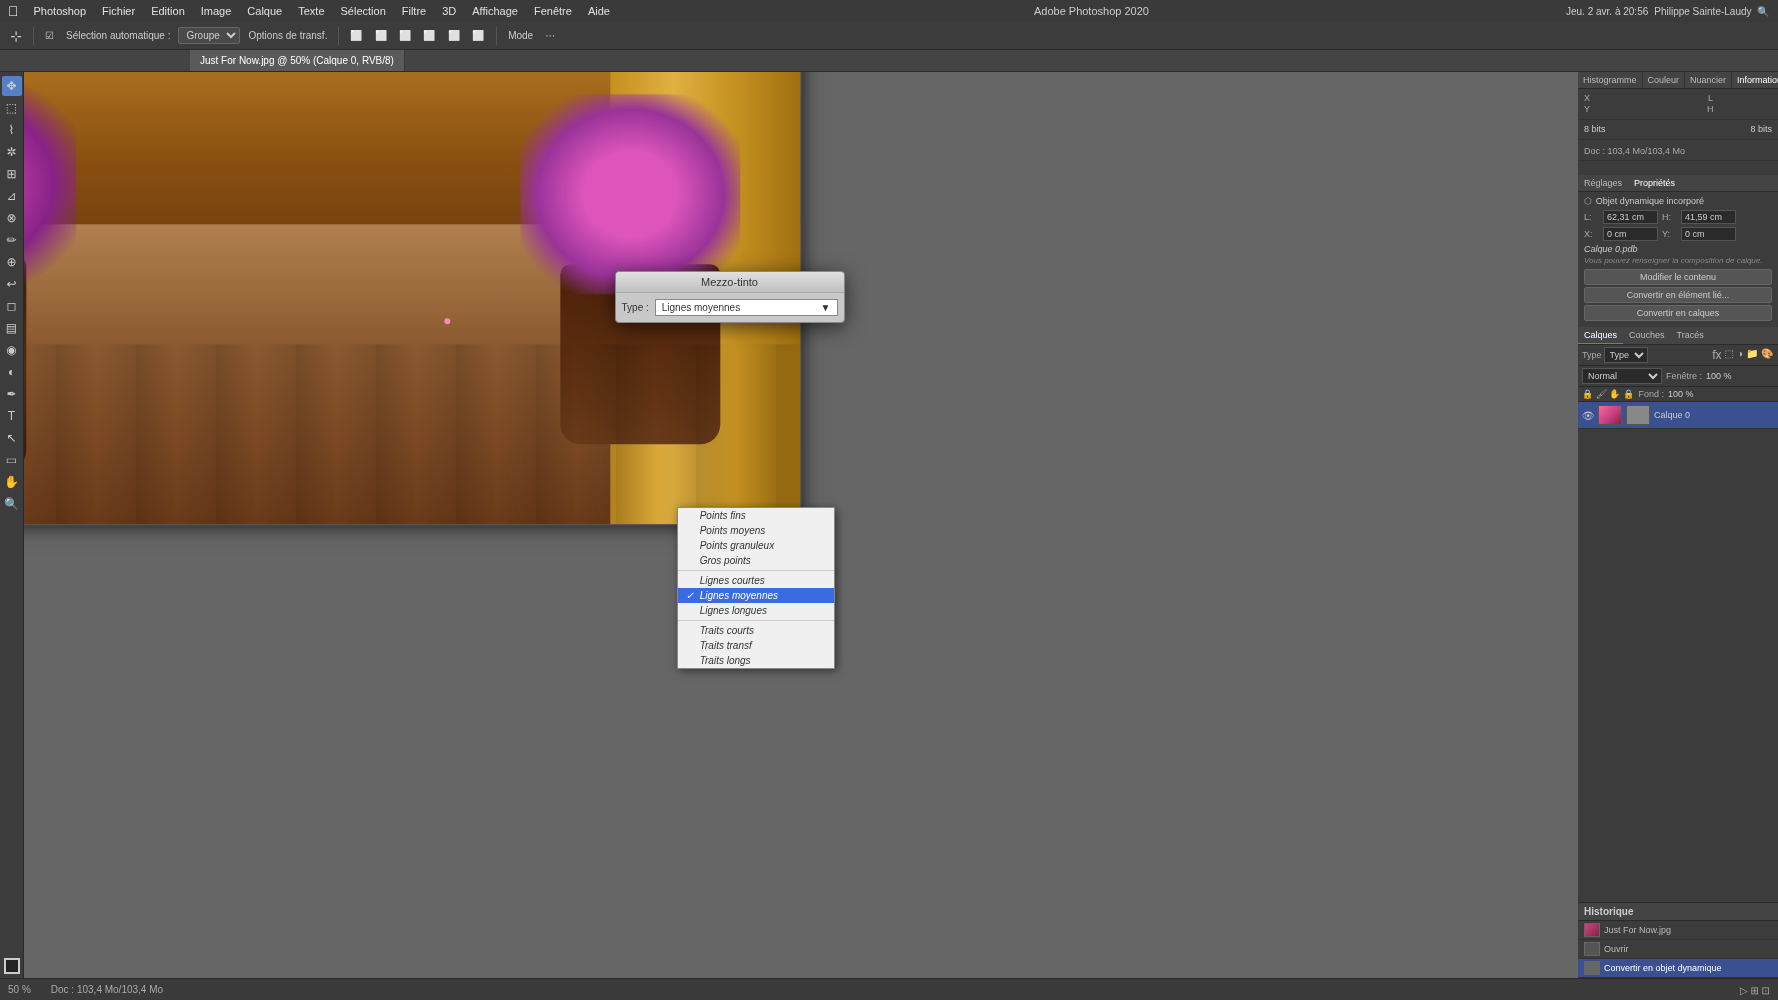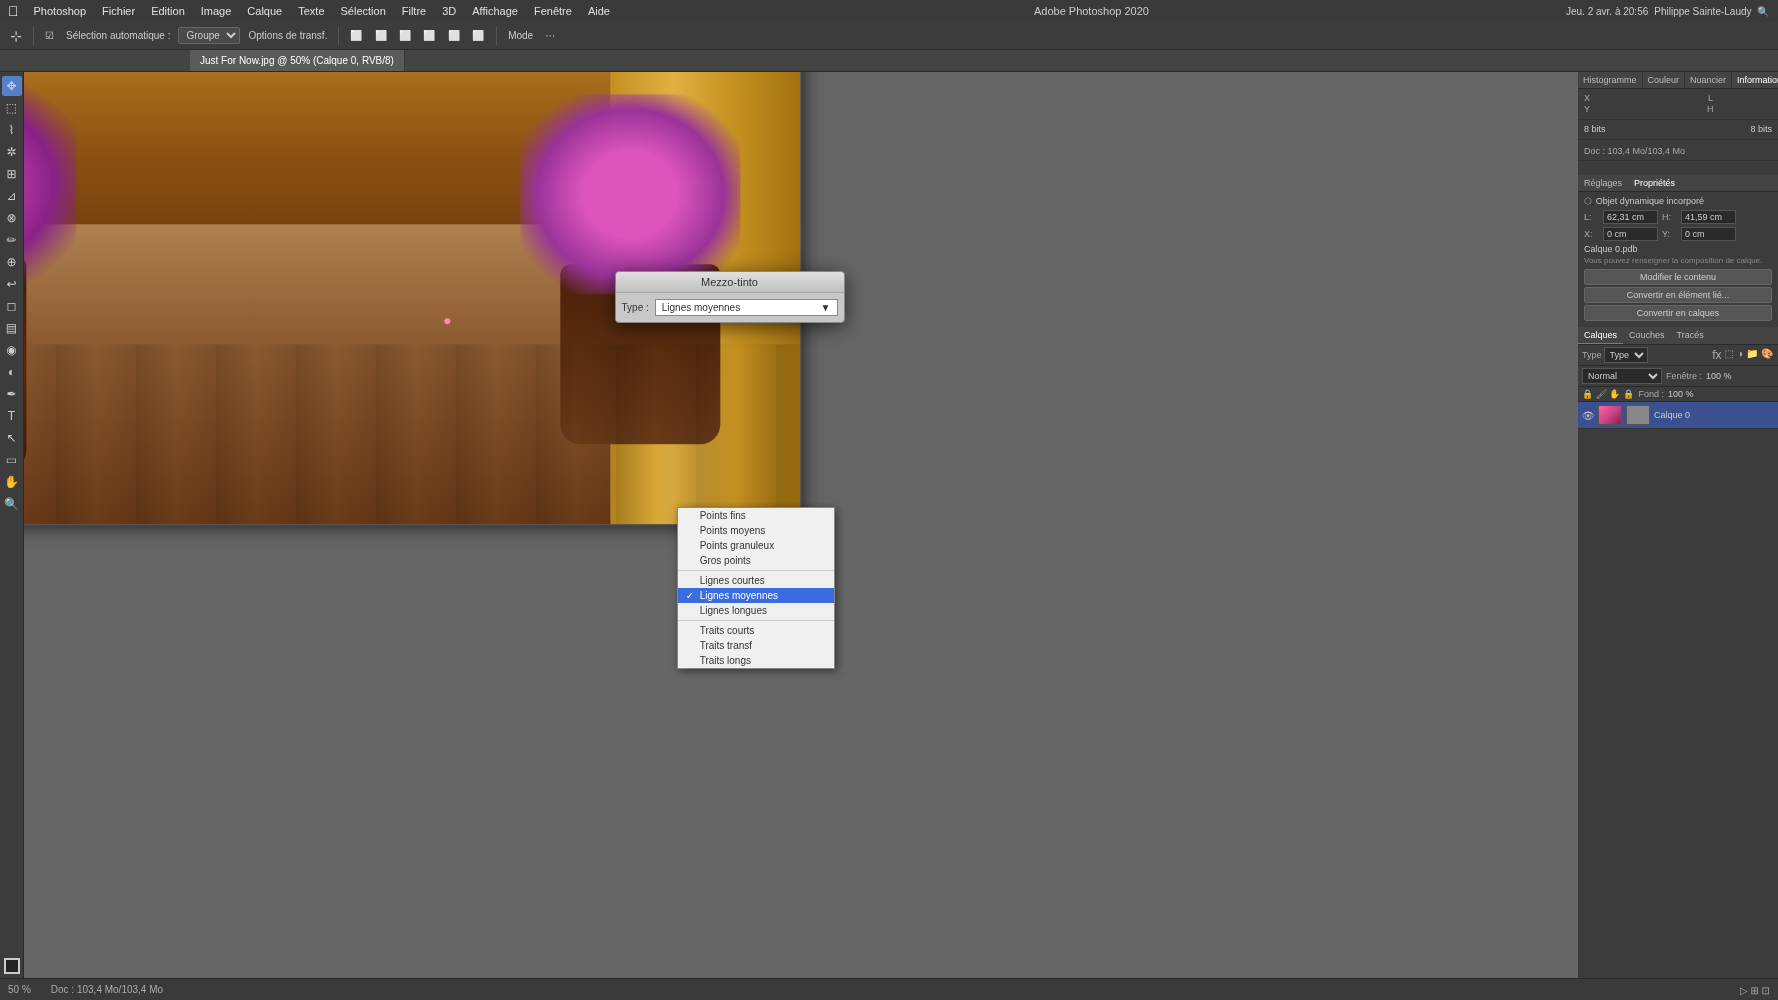--- a/index.html
+++ b/index.html
@@ -590,21 +590,21 @@
           <div style="display:flex;align-items:center;gap:6px;position:relative;">
             <span style="font-size:10px;color:#333;">Type :</span>
             <div style="flex:1;background:#fff;border:1px solid #888;padding:2px 6px;font-size:10px;color:#333;cursor:pointer;display:flex;align-items:center;justify-content:space-between;">
               <span>Lignes moyennes</span>
               <span>▼</span>
             </div>
           </div>
         </div>
       </div>
 
-      <div id="dropdown-list" style="position:absolute;top:48%;left:42%;width:158px;background:#f0f0f0;border:1px solid #888;box-shadow:2px 2px 8px rgba(0,0,0,0.5);z-index:1100;">
+      <div id="dropdown-list" style="position:absolute;top:48%;left:42%;width:158px;background:#f0f0f0;border:1px solid #888;box-shadow:2px 2px 8px rgba(0,0,0,0.5);z-index:1100;font-style:italic;">
         <div class="dropdown-item">
           <span class="check-mark">&nbsp;</span>
           <span>Points fins</span>
         </div>
         <div class="dropdown-item">
           <span class="check-mark">&nbsp;</span>
           <span>Points moyens</span>
         </div>
         <div class="dropdown-item">
           <span class="check-mark">&nbsp;</span>
@@ -692,21 +692,21 @@
         <span class="props-val">62,31 cm</span>
         <span class="props-label">H:</span>
         <span class="props-val">41,59 cm</span>
       </div>
       <div class="props-row">
         <span class="props-label">X:</span>
         <span class="props-val">0 cm</span>
         <span class="props-label">Y:</span>
         <span class="props-val">0 cm</span>
       </div>
-      <div style="margin-top:0;">
+      <div style="margin-top:0;font-style:italic;">
         <div style="font-size:9px;color:#ccc;margin-bottom:2px;">Calque 0.pdb</div>
         <div style="font-size:8px;color:#888;margin-bottom:4px;">Vous pouvez renseigner la composition de calque.</div>
       </div>
       <button class="prop-btn">Modifier le contenu</button>
       <button class="prop-btn">Convertir en élément lié...</button>
       <button class="prop-btn">Convertir en calques</button>
     </div>
 
     <div id="layers-panel" style="flex:1;display:flex;flex-direction:column;">
       <div id="layers-tabs">
@@ -742,20 +742,35 @@
       <div id="layers-list">
         <div class="layer-item active">
           <span class="layer-eye">👁</span>
           <div class="layer-thumb" style="background:linear-gradient(135deg,#ff6699,#cc4488,#882244);"></div>
           <div class="layer-thumb" style="background:#888;"></div>
           <span class="layer-name">Calque 0</span>
         </div>
       </div>
     </div>
 
+    <div id="history-panel">
+      <div id="history-title">Historique</div>
+      <div class="history-item">
+        <div class="history-thumb" style="background:linear-gradient(135deg,#cc4488,#882244);"></div>
+        <span>Just For Now.jpg</span>
+      </div>
+      <div class="history-item">
+        <div class="history-thumb" style="background:#555;"></div>
+        <span>Ouvrir</span>
+      </div>
+      <div class="history-item active">
+        <div class="history-thumb" style="background:#666;"></div>
+        <span>Convertir en objet dynamique</span>
+      </div>
+    </div>
 
   </div>
 </div>
 
 <div id="status-bar">
   <span class="status-item">50 %</span>
   <span class="status-item">Doc : 103,4 Mo/103,4 Mo</span>
   <span style="margin-left:auto;">
     <span class="status-item">▷ ⊞ ⊡</span>
   </span>

